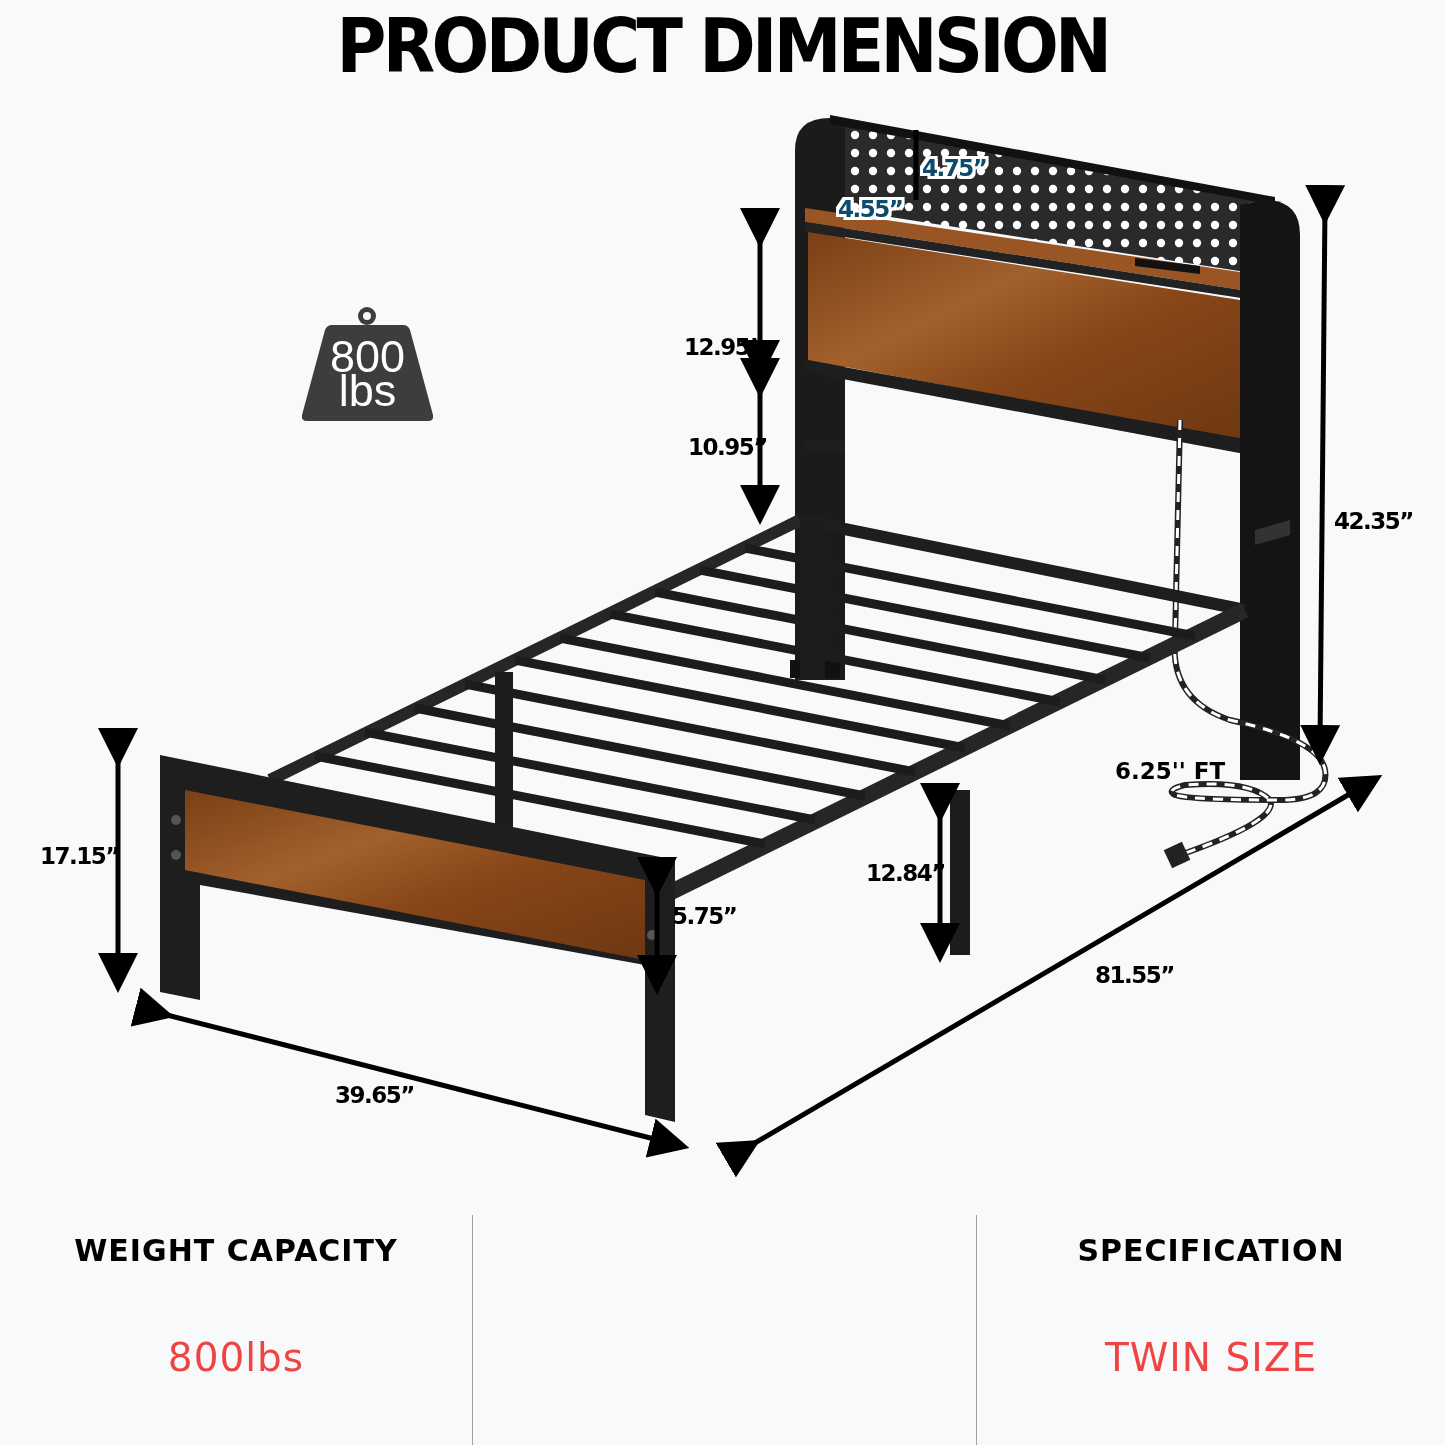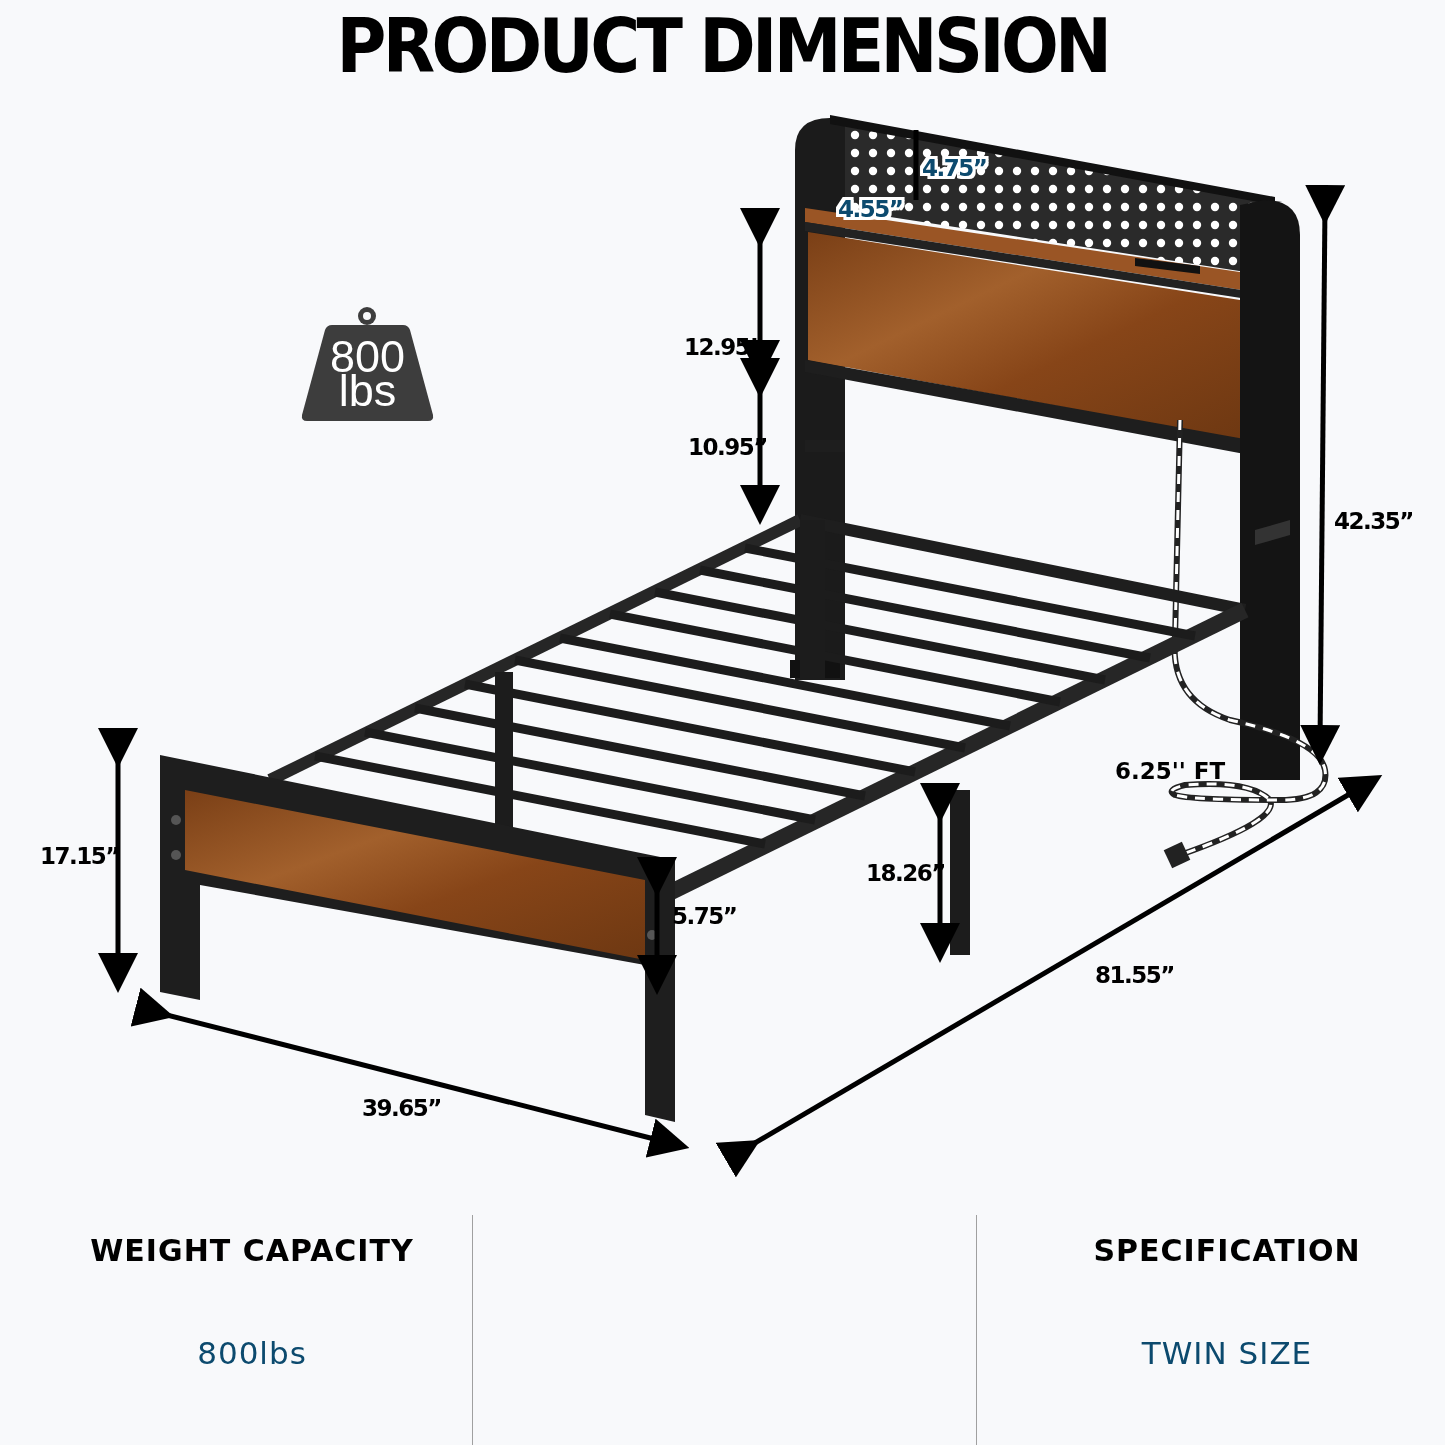--- a/index.html
+++ b/index.html
@@ -42,32 +42,32 @@
     .weight-text {
       position: absolute; left: 300px; top: 340px; width: 135px;
       text-align: center; color: #fff;
       font-family: "Liberation Sans", sans-serif;
       font-size: 45px; line-height: 34px;
     }
     .specs {
       position: absolute; left: 0; top: 1215px; width: 1445px; height: 230px;
     }
     .spec-col {
-      position: absolute; top: 0; height: 230px; text-align: center; padding-left: 32px;
+      position: absolute; top: 0; height: 230px; text-align: center;
     }
     .spec-col .head {
       position: absolute; left: 0; right: 0; top: 18px;
       font-family: "DejaVu Sans", sans-serif;
       font-weight: bold; font-size: 30px; letter-spacing: 1px;
       color: #000;
     }
     .spec-col .val {
       position: absolute; left: 0; right: 0; top: 120px;
       font-family: "DejaVu Sans", sans-serif;
-      font-size: 31px; color: #0c4a6e; letter-spacing: 1px;
+      font-size: 39px; color: #ef4444; letter-spacing: 1px;
     }
     .divider {
       position: absolute; top: 0; width: 1px; height: 230px; background: #a0a0a0;
     }
   </style>
 </head>
 <body>
 
 <div class="title">PRODUCT DIMENSION</div>
 
@@ -176,23 +176,23 @@
 </div>
 
 <div class="dim-label white" style="left:922px; top:155px;">4.75”</div>
 <div class="dim-label white" style="left:838px; top:188px;margin-top:8px;">4.55”</div>
 <div class="dim-label" style="left:684px; top:286px;margin-top:48px;">12.95”</div>
 <div class="dim-label" style="left:688px; top:434px;">10.95”</div>
 <div class="dim-label" style="left:1334px; top:508px;">42.35”</div>
 <div class="dim-label" style="left:1115px; top:758px; letter-spacing:0;">6.25'' FT</div>
 <div class="dim-label" style="left:40px; top:843px;">17.15”</div>
 <div class="dim-label" style="left:672px; top:903px;">5.75”</div>
-<div class="dim-label" style="left:866px; top:860px;">18.26”</div>
+<div class="dim-label" style="left:866px; top:860px;">12.84”</div>
 <div class="dim-label" style="left:1095px; top:962px;">81.55”</div>
-<div class="dim-label" style="left:362px; top:1082px;margin-top:13px;">39.65”</div>
+<div class="dim-label" style="left:335px; top:1082px;">39.65”</div>
 
 <div class="specs">
   <div class="spec-col" style="left:0; width:472px;">
     <div class="head">WEIGHT CAPACITY</div>
     <div class="val">800lbs</div>
   </div>
   <div class="divider" style="left:472px;"></div>
   <div class="divider" style="left:976px;"></div>
   <div class="spec-col" style="left:977px; width:468px;">
     <div class="head">SPECIFICATION</div>

